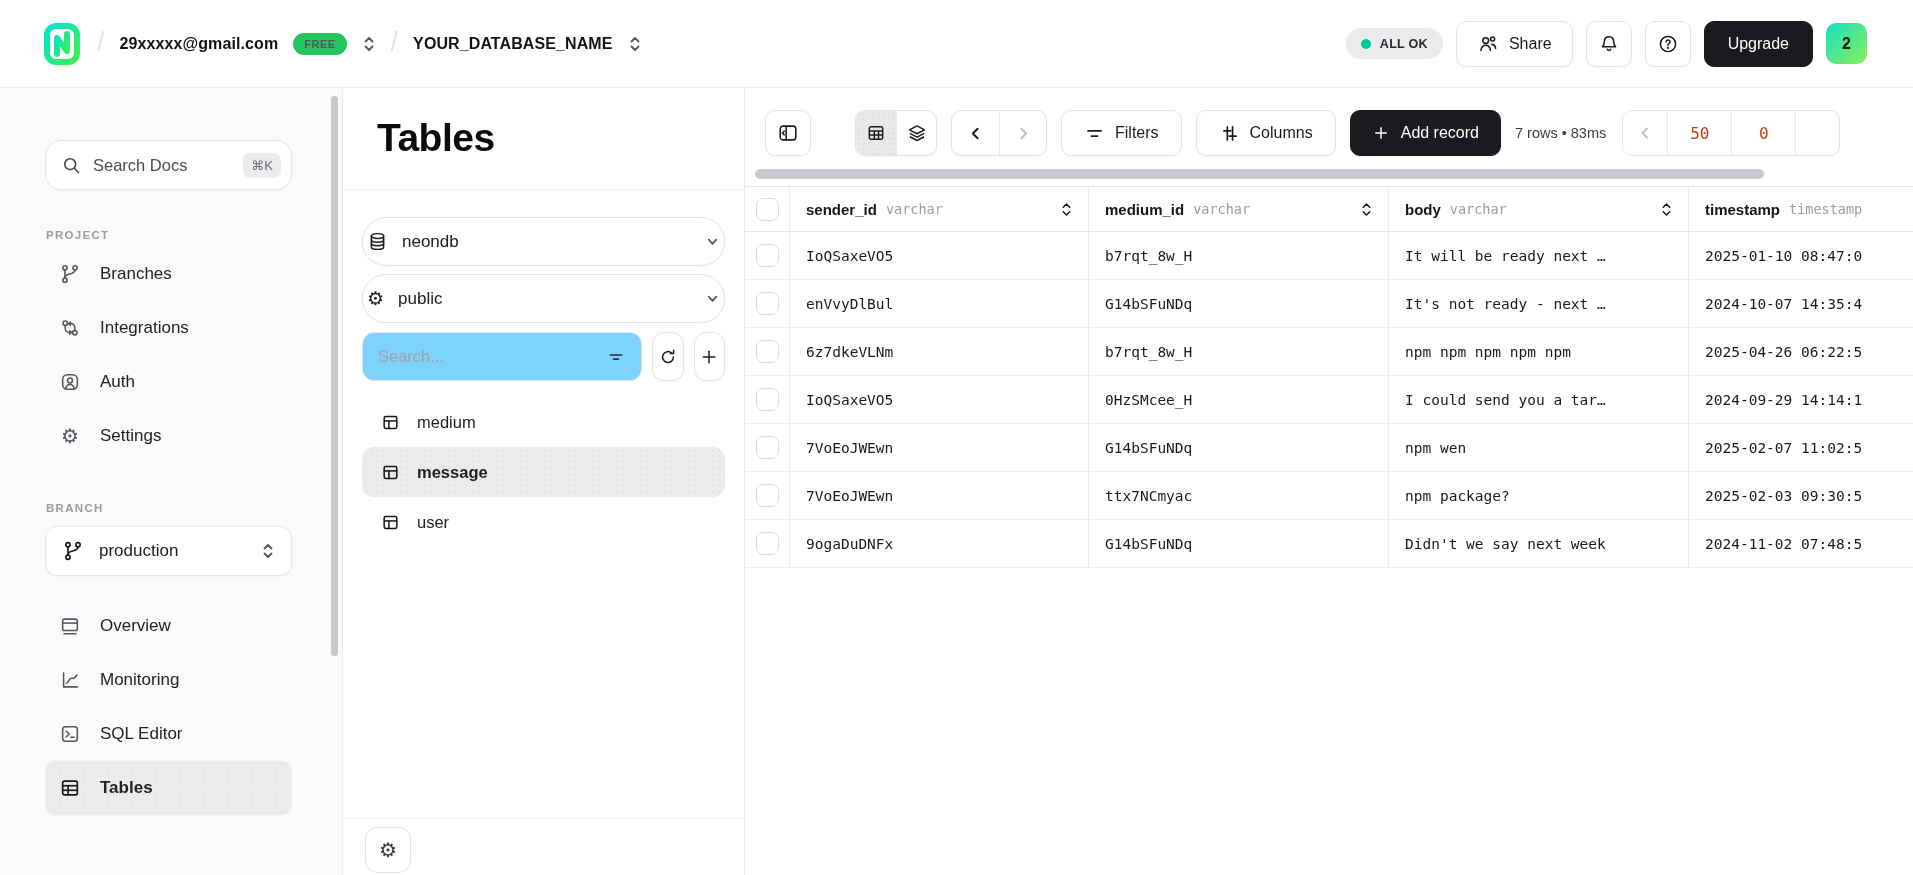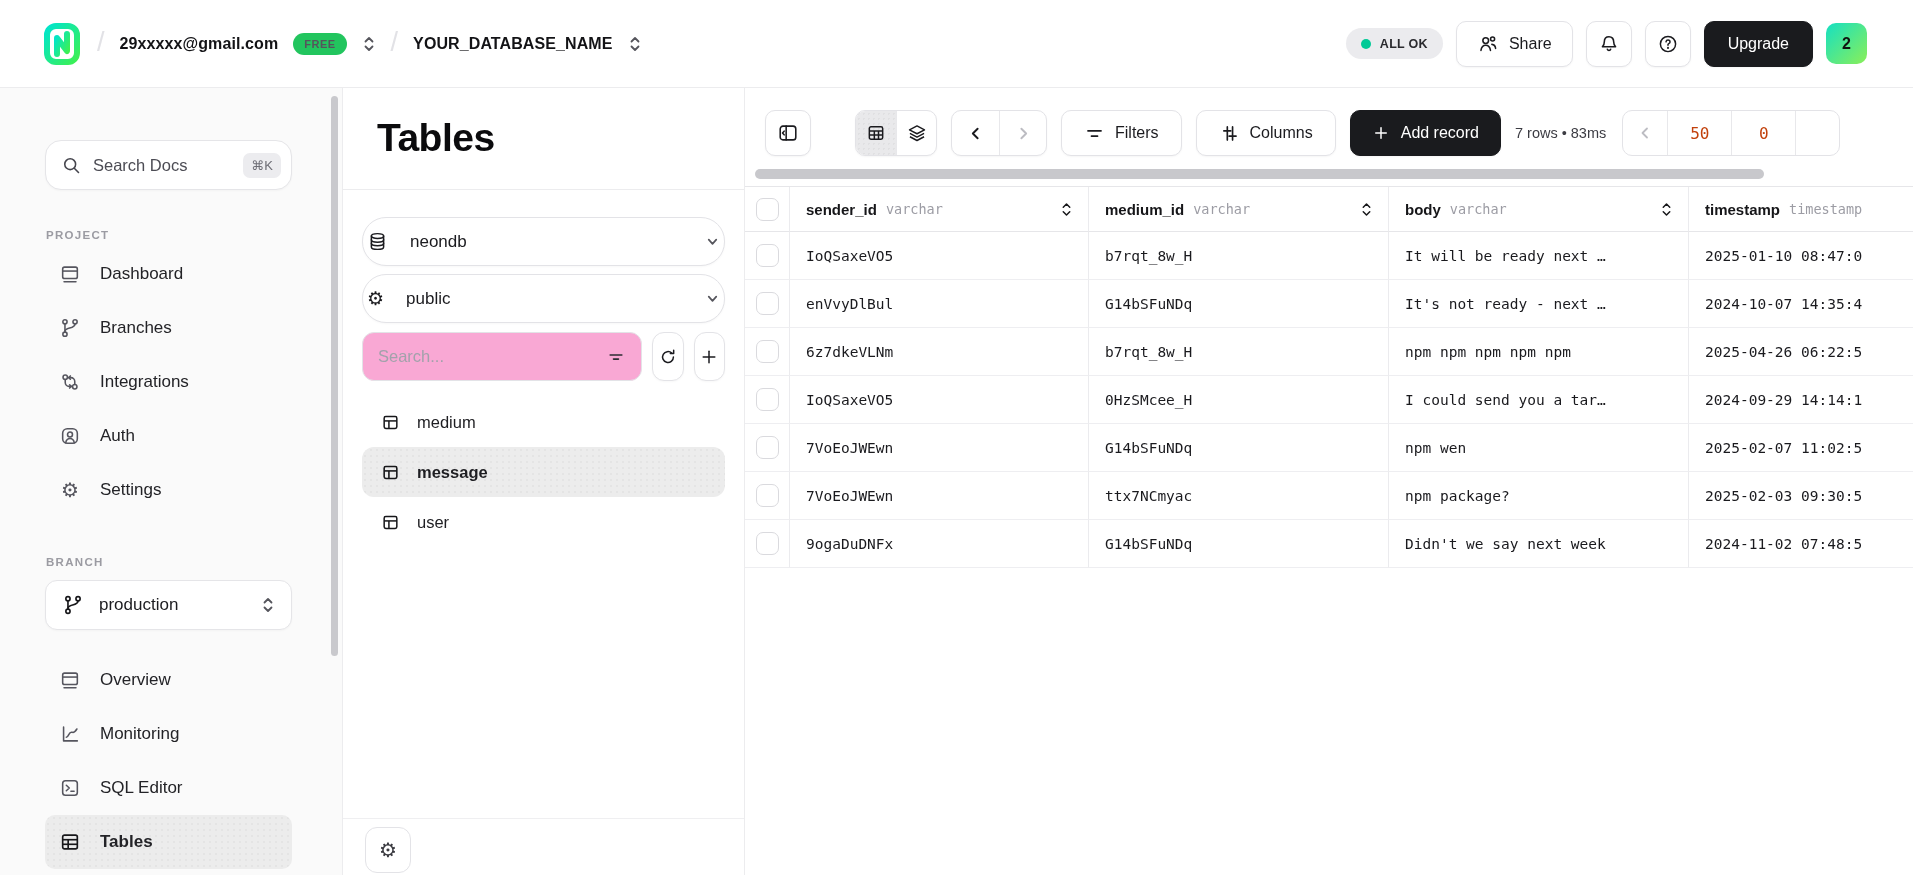--- a/index.html
+++ b/index.html
@@ -95,29 +95,29 @@
   
   .tables-panel {
     width: 402px; flex-shrink: 0; background: #fff;
     border-right: 1px solid #ececee; display: flex; flex-direction: column;
   }
   .panel-head { height: 102px; padding: 28px 0 0 34px; border-bottom: 1px solid #ececee; }
   .panel-head h1 { font-size: 39px; font-weight: 700; letter-spacing: -.5px; color: #0b0b0d; }
   .panel-body { padding: 27px 19px 0; }
   .select-box {
     height: 49px; border: 1px solid #e3e3e7; border-radius: 24px; background: #fff;
-    display: flex; align-items: center; gap: 22px; padding: 0 4px;
+    display: flex; align-items: center; gap: 14px; padding: 0 4px;
     font-size: 17px; font-weight: 500; color: #1b1b1f; margin-bottom: 8px;
     box-shadow: 0 1px 2px rgba(0,0,0,.03); cursor: pointer;
   }
   .select-box .chev { margin-left: auto; color: #55555c; display: inline-flex; }
   .search-row { display: flex; gap: 10px; margin-top: 9px; }
   .tbl-search {
     flex: 1; height: 49px; border: 1px solid #e3e3e7; border-radius: 12px;
-    display: flex; align-items: center; gap: 8px; padding: 0 15px; background: #f9a8d4;
+    display: flex; align-items: center; gap: 8px; padding: 0 15px; background: #7dd3fc;
   }
   .tbl-search input {
     border: none; outline: none; flex: 1; min-width: 0; font-size: 16.5px;
     font-family: "Liberation Sans", sans-serif; color: #1b1b1f; background: transparent;
   }
   .tbl-search input::placeholder { color: #a2a2ab; }
   .sq-btn {
     width: 46px; height: 49px; border: 1px solid #e3e3e7; border-radius: 12px;
     background: #fff; display: flex; align-items: center; justify-content: center;
     box-shadow: 0 1px 2px rgba(0,0,0,.03); cursor: pointer; color: #1b1b1f;
@@ -293,30 +293,20 @@
             <circle cx="10.5" cy="10.5" r="6.2"></circle>
               <path d="M15.2 15.2 L20 20"></path>
           </svg>
         </span>
         <span class="label">Search Docs</span>
         <span class="kbd">⌘K</span>
       </div>
 
       <div class="section-label">PROJECT</div>
 
-      <div class="nav-item">
-        <span class="nicon">
-          <svg width="22" height="22" viewBox="0 0 24 24" fill="none" stroke="currentColor" stroke-width="1.7" stroke-linejoin="round">
-            <rect x="4" y="4.5" width="16" height="12.5" rx="2"></rect>
-              <path d="M4 8.8 H20"></path>
-              <path d="M5.5 20.5 H18.5" stroke-linecap="round"></path>
-          </svg>
-        </span>
-        <span>Dashboard</span>
-      </div>
 
       <div class="nav-item">
         <span class="nicon">
           <svg width="22" height="22" viewBox="0 0 24 24" fill="none" stroke="currentColor" stroke-width="1.7" stroke-linecap="round" stroke-linejoin="round">
             <circle cx="6.5" cy="5.2" r="2.3"></circle>
               <circle cx="17.5" cy="5.2" r="2.3"></circle>
               <circle cx="6.5" cy="18.8" r="2.3"></circle>
             <path d="M6.5 7.5 V16.5"></path>
               <path d="M17.5 7.5 c0 5.5 -11 3.5 -11 8"></path>
           </svg>

